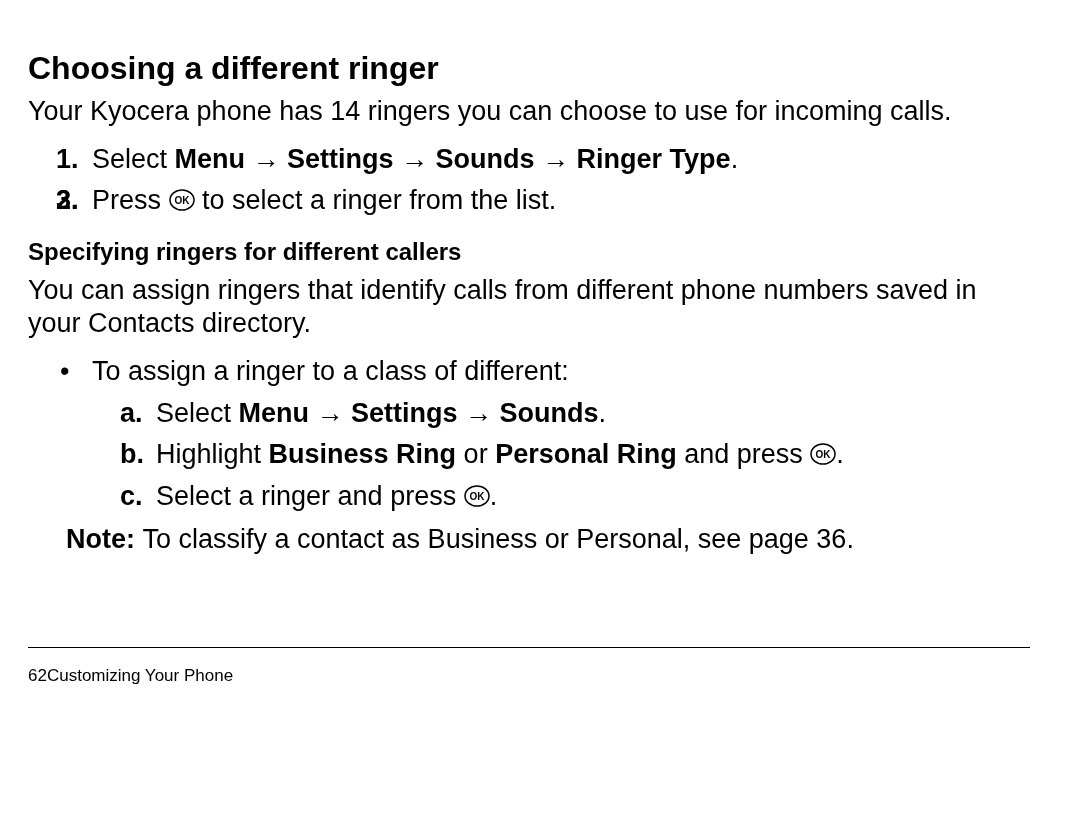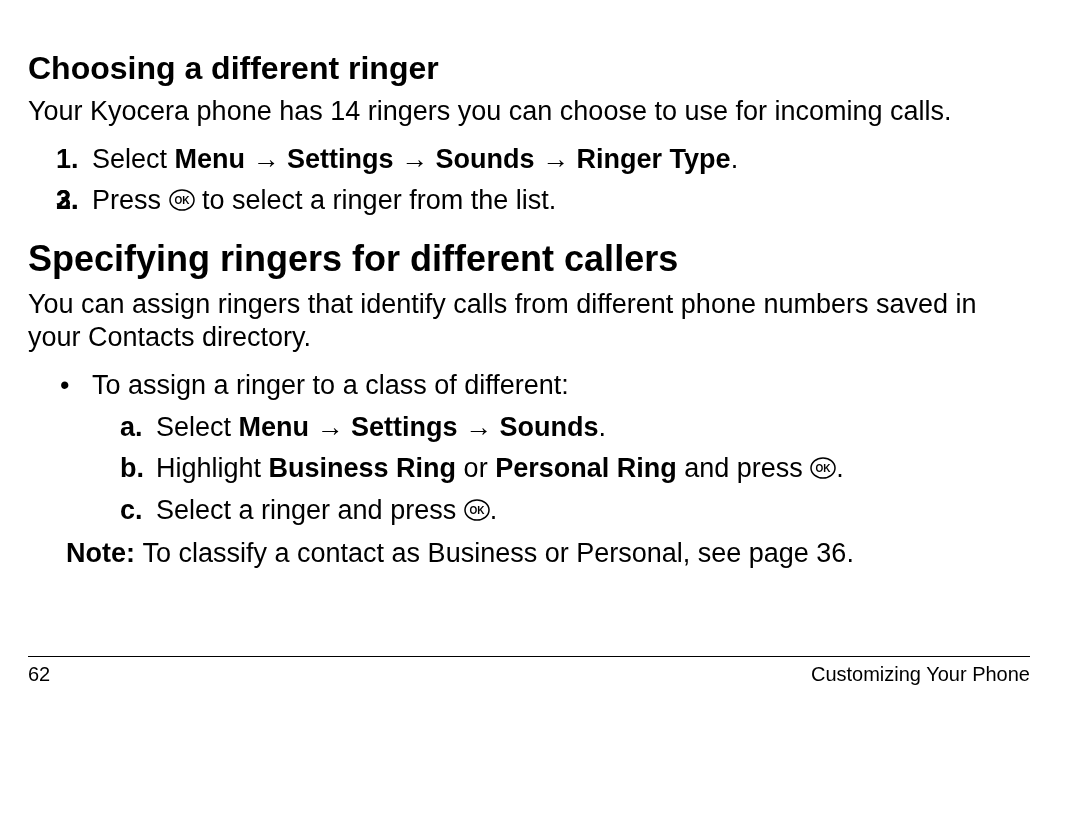--- a/index.html
+++ b/index.html
@@ -39,21 +39,21 @@
       margin-bottom: 4px;
     }
     ol.numbered > li .num {
       position: absolute;
       left: 0;
       font-weight: bold;
     }
     .b { font-weight: bold; }
     .arrow { font-weight: bold; }
     h3.sub-heading {
-      font-size: 36px;
+      font-size: 24px;
       font-weight: bold;
       margin-bottom: 8px;
       margin-top: 8px;
     }
     ul.bulleted {
       list-style: none;
       margin-left: 28px;
     }
     ul.bulleted > li {
       font-size: 27px;
@@ -99,24 +99,23 @@
     .ok-icon svg {
       width: 26px;
       height: 22px;
     }
     .footer {
       position: absolute;
       left: 28px;
       right: 50px;
       bottom: 18px;
       border-top: 1px solid #000;
-      padding-top: 6px;
-      font-size: 20px;
+      padding-top: 18px;
+      font-size: 17px;
       display: flex;
-      justify-content: space-between;
     }
   </style>
 </head>
 <body>
 
 <div class="page">
 
   <h2 class="main-heading">Choosing a different ringer</h2>
 
   <p class="intro">Your Kyocera phone has 14 ringers you can choose to use for incoming calls.</p>

